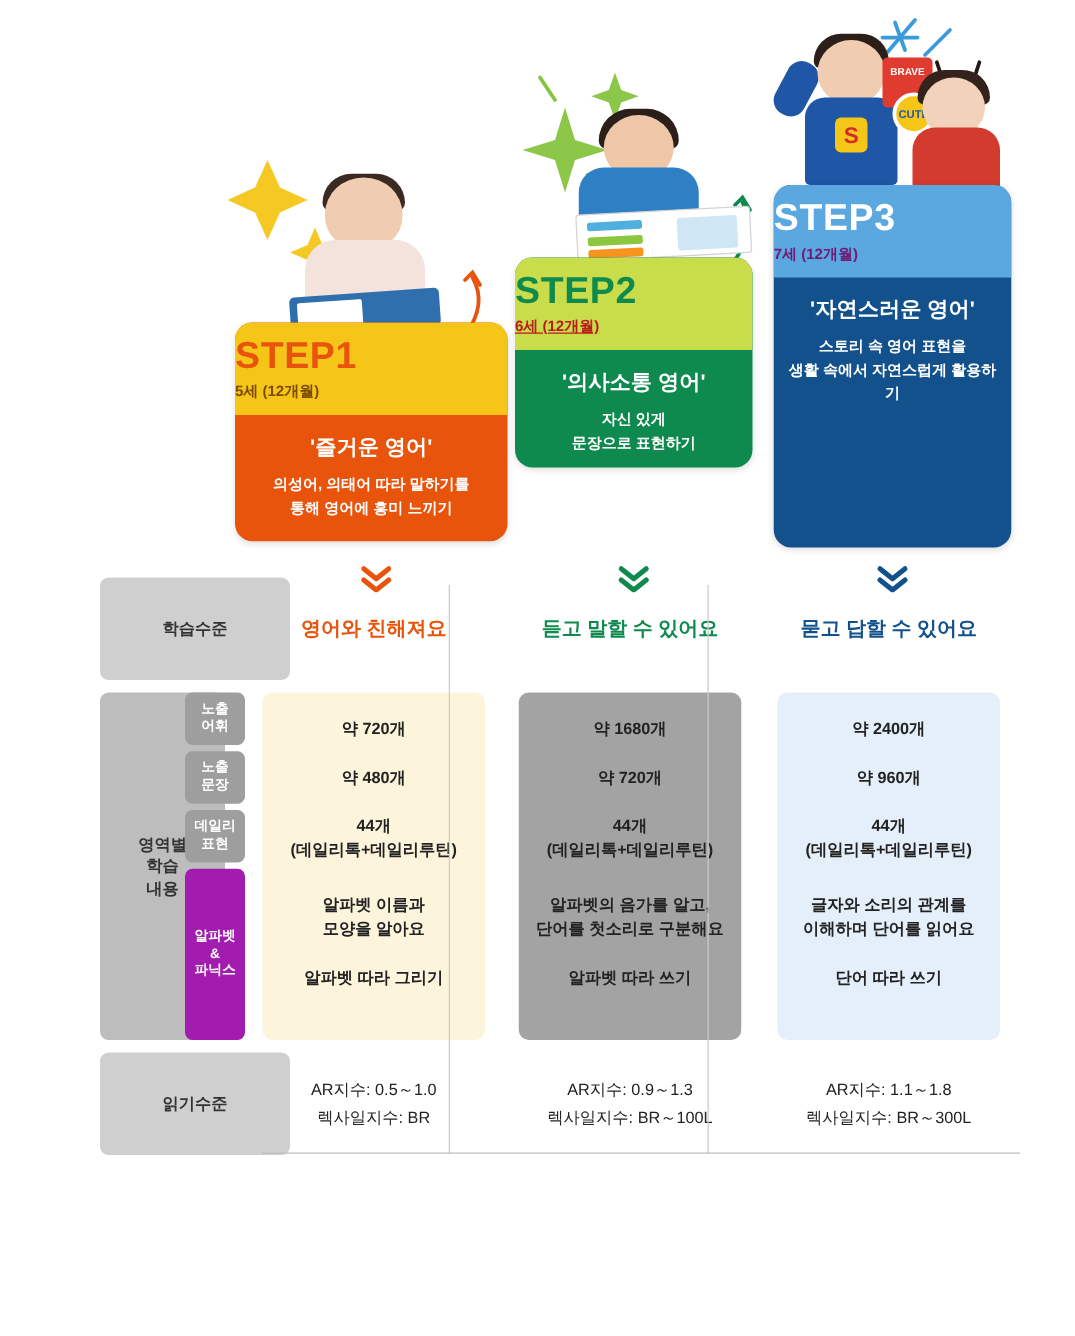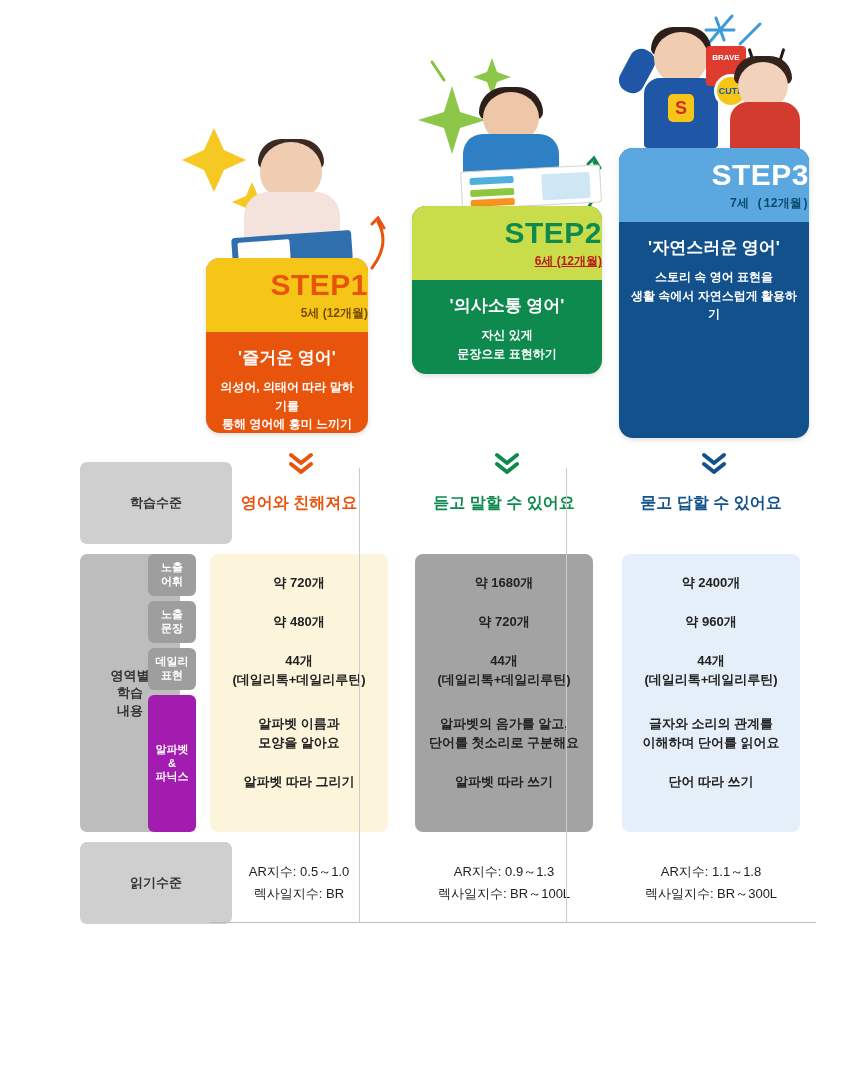--- a/index.html
+++ b/index.html
@@ -25,21 +25,21 @@
     width: 860px;
     height: 450px;
   }
   .card {
     position: absolute;
     border-radius: 14px;
     overflow: hidden;
     box-shadow: 0 2px 5px rgba(0,0,0,0.13);
   }
   .card .head {
-    text-align: right;
+    text-align: left;
     padding: 12px 0 10px;
   }
   .card .head .step {
     font-size: 30px;
     font-weight: bold;
     letter-spacing: 0.5px;
     line-height: 1.0;
   }
   .card .head .age {
     font-size: 12px;
@@ -57,23 +57,23 @@
     margin-bottom: 9px;
   }
   .card .body .desc {
     font-size: 12px;
     line-height: 1.55;
     font-weight: bold;
   }
 
   
   #card1 {
-    left: 206px;
+    left: 188px;
     top: 258px;
-    width: 162px;
+    width: 218px;
     height: 175px;
     background: #e8540c;
   }
   #card1 .head { background: #f5c518; color: #e8540c; }
   #card1 .head .age { color: #7a4b00; }
 
   
   #card2 {
     left: 412px;
     top: 206px;
@@ -86,21 +86,21 @@
 
   
   #card3 {
     left: 619px;
     top: 148px;
     width: 190px;
     height: 290px;
     background: #12518c;
   }
   #card3 .head { background: #5aa8df; color: #ffffff; }
-  #card3 .head .age { color: #0c4a6e; font-family: Liberation Mono, monospace; }
+  #card3 .head .age { color: #701a75; }
 
   
   .illus { position: absolute; }
 
   .kid-ph {
     position: absolute;
     border-radius: 50% 50% 8px 8px;
   }
   
   #kid1 { left: 232px; top: 142px; width: 132px; height: 122px; }

